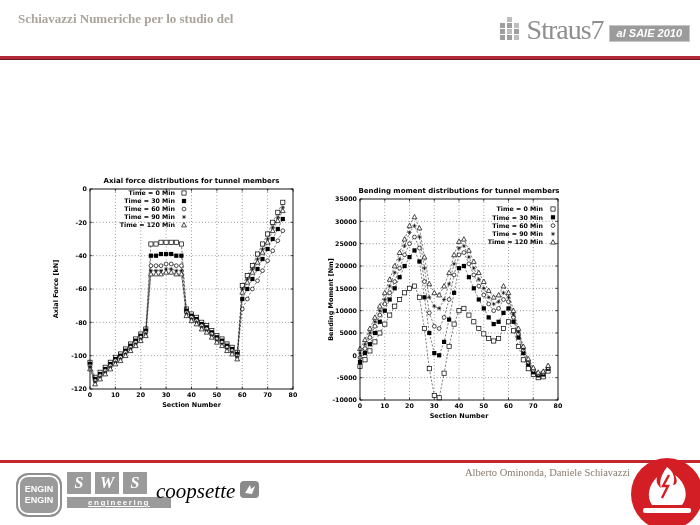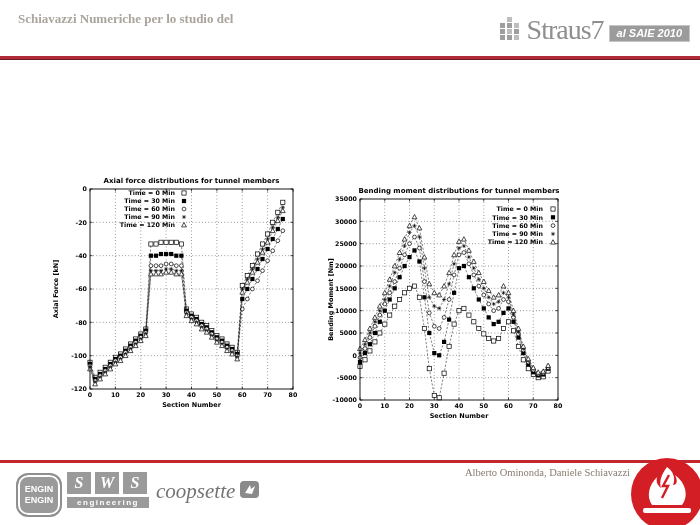--- a/index.html
+++ b/index.html
@@ -32,25 +32,25 @@
   .rule-bottom{position:absolute;left:0;top:460px;width:700px;height:3px;background:#c1272d;}
   .enginsoft{position:absolute;left:16px;top:473px;width:42px;height:40px;border-radius:12px;
              border:2px solid #8f8f8f;background:#9a9a9a;box-shadow:inset 0 0 0 2px #fff;
              color:#fff;font-family:"Liberation Sans",sans-serif;font-weight:bold;font-size:9px;
              text-align:center;line-height:1.2;padding-top:0;display:flex;flex-direction:column;
              justify-content:center;}
   .sws{position:absolute;left:67px;top:472px;width:82px;}
   .sws-row{display:flex;gap:4px;}
   .sws-sq{width:24px;height:22px;background:#9a9a9a;color:#fff;text-align:center;
           font:italic 700 16px "Liberation Serif",serif;line-height:22px;}
-  .sws-bar{margin-top:3px;width:82px;height:11px;background:#9a9a9a;color:#fff;
+  .sws-bar{margin-top:3px;width:104px;height:11px;background:#9a9a9a;color:#fff;
            font:700 8px "Liberation Sans",sans-serif;letter-spacing:1.5px;text-align:center;
-           line-height:11px;}
+           line-height:11px;text-decoration:underline;}
   .coopsette{position:absolute;left:156px;top:479px;display:flex;align-items:center;gap:5px;
-             font:italic 21px "Liberation Serif",serif;color:#737373;text-align:center;}
+             font:italic 21px "Liberation Serif",serif;color:#000000;text-align:center;}
   .authors{position:absolute;right:70px;top:466px;text-align:right;font-size:10.5px;
            color:#8a7b6e;line-height:1.4;}
   .firelogo{position:absolute;left:628px;top:455px;width:78px;height:78px;}
 </style>
 </head>
 <body>
 
 <div class="slide">
 
   <div class="hdr-title">

